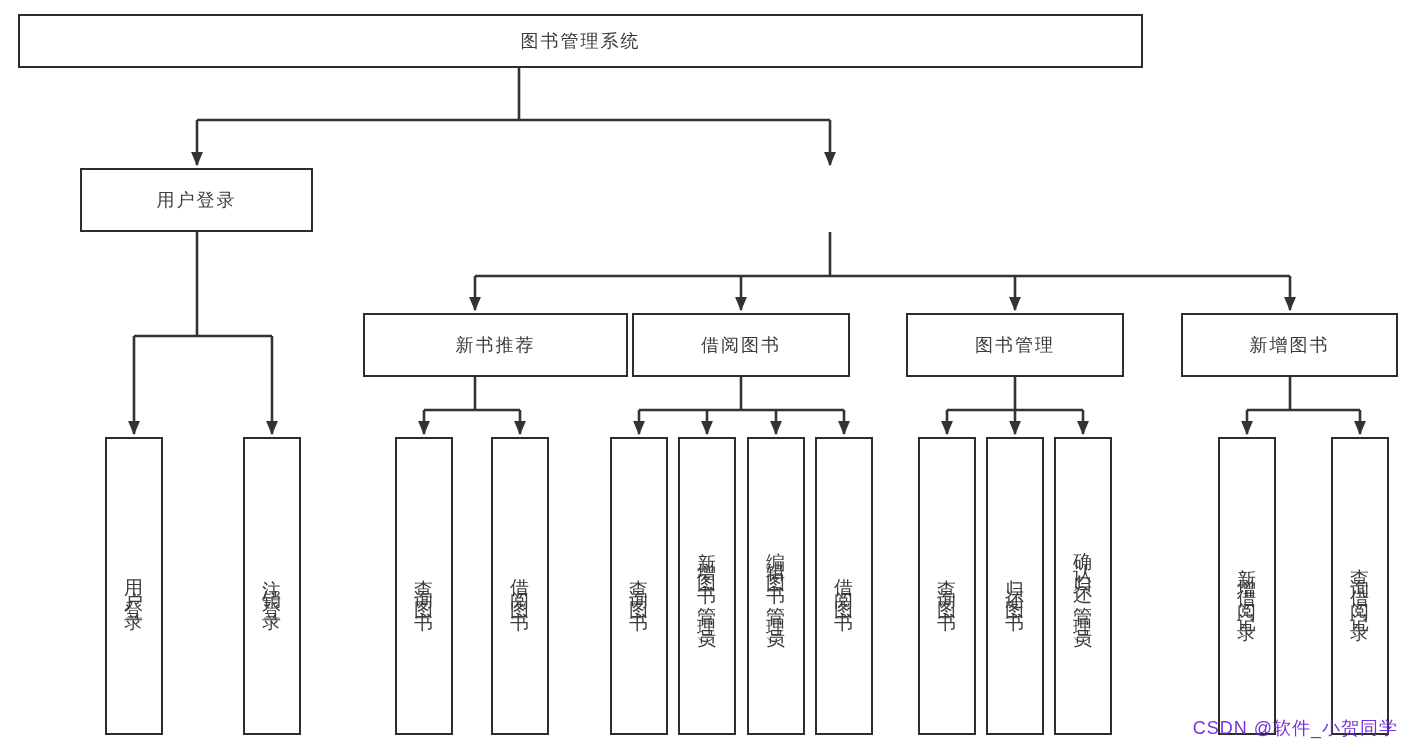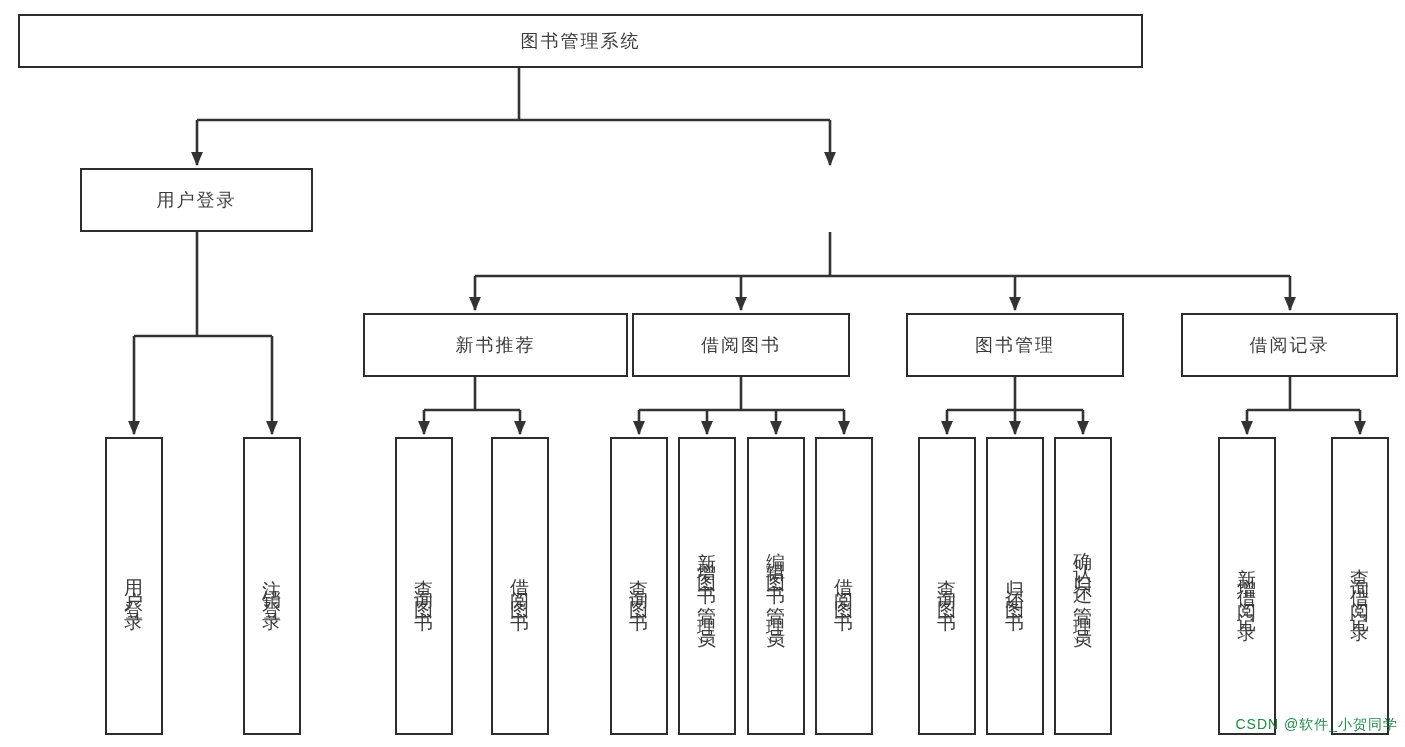--- a/index.html
+++ b/index.html
@@ -49,23 +49,23 @@
     letter-spacing: 11px;
     line-height: 1;
     white-space: nowrap;
   }
   .hbox { height: 64px; }
   .watermark {
     position: absolute;
     right: 7px;
     top: 716px;
     z-index: 3;
-    font-size: 14px;
+    font-size: 18px;
     letter-spacing: 1px;
-    color: #15803d;
+    color: #6d28d9;
     opacity: 0.95;
     white-space: nowrap;
   }
 </style>
 </head>
 <body>
 
 <div class="canvas">
 
   <svg class="connectors" width="1405" height="747" viewBox="0 0 1405 747">
@@ -129,21 +129,21 @@
   <div class="node hbox" style="left:363px;top:313px;width:265px">
     <span class="lbl">新书推荐</span>
   </div>
   <div class="node hbox" style="left:632px;top:313px;width:218px">
     <span class="lbl">借阅图书</span>
   </div>
   <div class="node hbox" style="left:906px;top:313px;width:218px">
     <span class="lbl">图书管理</span>
   </div>
   <div class="node hbox" style="left:1181px;top:313px;width:217px">
-    <span class="lbl">借阅记录</span>
+    <span class="lbl">新增图书</span>
   </div>
 
   <div class="node leaf" style="left:105px">
     <span class="lbl">用户登录</span>
   </div>
   <div class="node leaf" style="left:243px">
     <span class="lbl">注销登录</span>
   </div>
 
   <div class="node leaf" style="left:395px">

